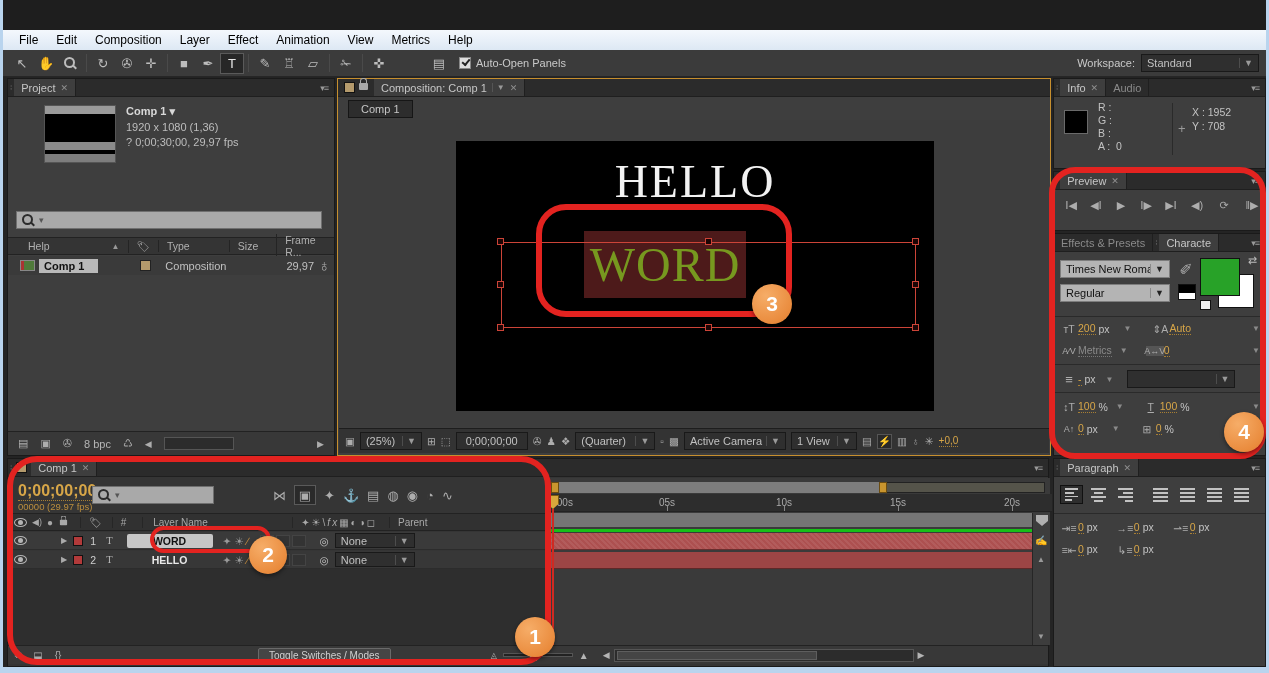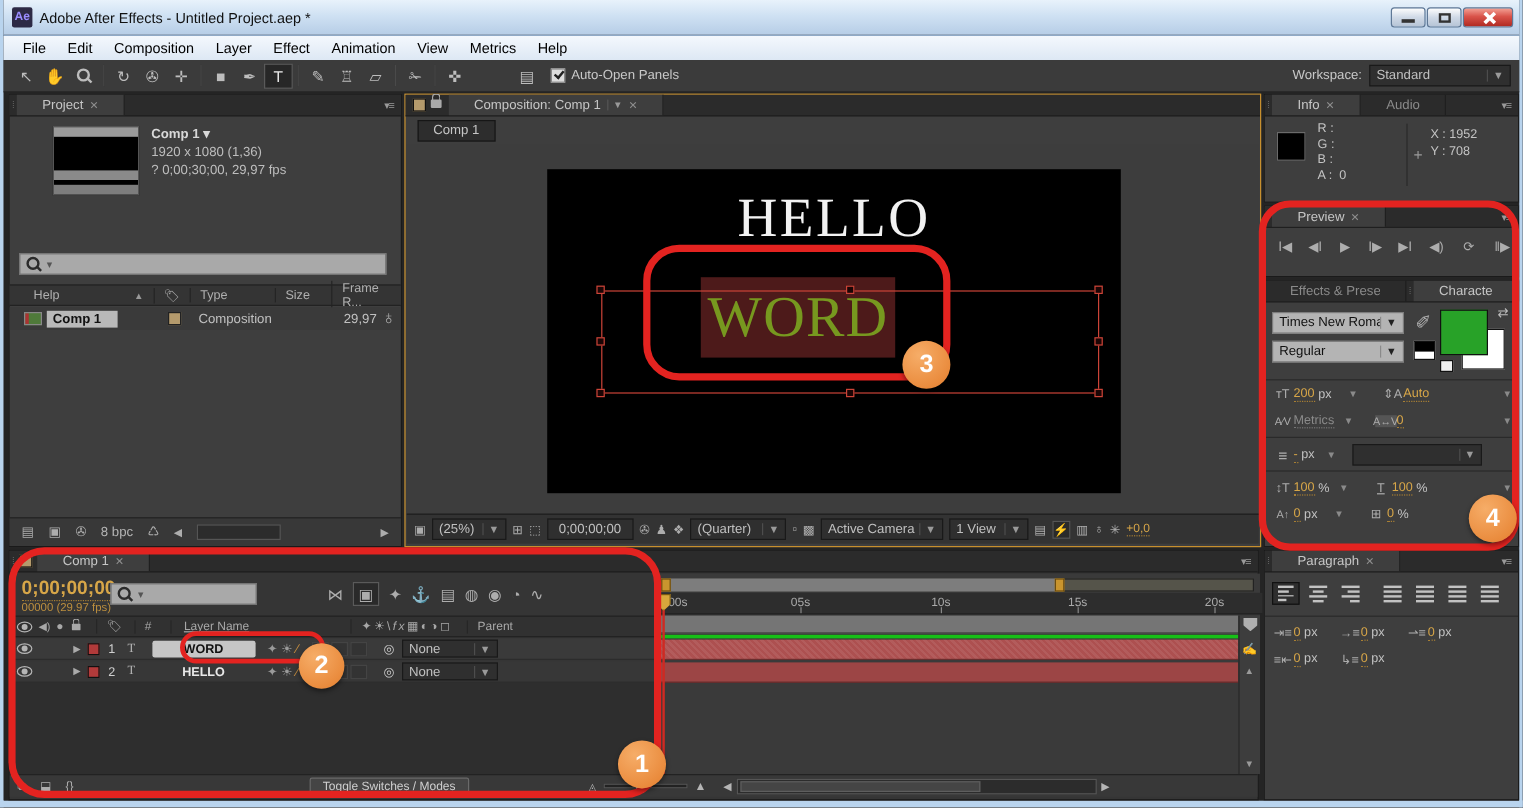--- a/index.html
+++ b/index.html
@@ -44,21 +44,21 @@
   .dd{background:#2f2f2f;border:1px solid #191919;color:#c0c0c0;font-size:11px;display:flex;align-items:center;height:18px;padding:0 5px;}
   .dd .arr{margin-left:auto;border-left:1px solid #4d4d4d;padding-left:4px;color:#9a9a9a;font-size:9px;}
   .ddl{background:#b4b4b4;border:1px solid #7d7d7d;color:#111;font-size:11px;display:flex;align-items:center;height:18px;padding:0 5px;}
   .ddl .arr{margin-left:auto;border-left:1px solid #8a8a8a;padding-left:4px;color:#222;font-size:9px;}
   .searchbox{background:#a9a9a9;border:1px solid #6f6f6f;height:18px;display:flex;align-items:center;padding:0 5px;gap:5px;}
   .searchbox span{font-size:11px;color:#3c3c3c;}
   
   .main{position:absolute;left:0;top:77px;width:1263px;height:591px;background:#242424;}
   .panel{position:absolute;background:#3e3e3e;border:1px solid #1a1a1a;}
   .phead{height:18px;background:#2b2b2b;border-bottom:1px solid #1f1f1f;display:flex;align-items:stretch;}
-  .ptab{display:flex;align-items:center;gap:5px;font-size:11px;color:#c6c6c6;background:#3e3e3e;padding:0 21px;border-right:1px solid #1f1f1f;}
+  .ptab{display:flex;align-items:center;gap:5px;font-size:11px;color:#c6c6c6;background:#3e3e3e;padding:0 7px;border-right:1px solid #1f1f1f;}
   .ptab .x{color:#8f8f8f;font-size:9px;}
   .ptab.inactive{background:#2b2b2b;color:#8a8a8a;}
   .pmenu{margin-left:auto;color:#9a9a9a;font-size:9px;display:flex;align-items:center;padding:0 6px;letter-spacing:-1px;}
   .grip{color:#666;font-size:8px;display:flex;align-items:center;padding:0 2px;}
   .hot{color:#d7a648;border-bottom:1px dotted #a87f33;}
   .dim{color:#8a8a8a;}
   .ib{display:flex;align-items:center;justify-content:center;color:#adadad;}
   
   .lock{width:9px;height:7px;background:#a9a9a9;position:relative;border-radius:1px;margin-top:4px;}
   .lock::before{content:"";position:absolute;left:1px;top:-5px;width:5px;height:5px;border:1.5px solid #a9a9a9;border-bottom:none;border-radius:3px 3px 0 0;}
@@ -79,35 +79,20 @@
   .ar i{margin-left:auto}.ar .i1{width:100%}.ar .i2{width:70%}.ar .i3{width:100%}.ar .i4{width:55%}
   .aj i{width:100%!important}
   
   .slash{background-image:linear-gradient(45deg,transparent 42%,#c02020 42%,#c02020 58%,transparent 58%);}
 </style>
 </head>
 <body>
 
 <div class="win">
 
-  <div class="titlebar">
-    <div class="appicon">Ae</div>
-    <div class="title">Adobe After Effects - Untitled Project.aep *</div>
-    <div class="winbtns">
-      <div class="wb min">
-          <i></i>
-        </div>
-      <div class="wb max">
-          <i></i>
-        </div>
-      <div class="wb close">
-          <i></i>
-        </div>
-    </div>
-  </div>
 
   <div class="menubar">
     <span class="menuitem">File</span>
     <span class="menuitem">Edit</span>
     <span class="menuitem">Composition</span>
     <span class="menuitem">Layer</span>
     <span class="menuitem">Effect</span>
     <span class="menuitem">Animation</span>
     <span class="menuitem">View</span>
     <span class="menuitem">Metrics</span>
@@ -500,21 +485,21 @@
         <span class="ib">∿</span>
       </div>
 
       <div style="position:absolute;left:0;top:54px;width:537px;height:18px;background:#313131;border-top:1px solid #222;border-bottom:1px solid #222;display:flex;align-items:center;font-size:10px;color:#a8a8a8;">
         <span class="eye" style="margin-left:6px;"></span>
         <span style="margin-left:5px;font-size:9px;">◀)</span>
         <span style="margin-left:5px;">●</span>
         <span class="lock" style="margin:0 0 0 6px;transform:scale(.8);"></span>
         <span style="margin-left:12px;border-left:1px solid #262626;padding-left:8px;">🏷</span>
         <span style="margin-left:10px;border-left:1px solid #262626;padding-left:8px;">#</span>
-        <span style="margin-left:16px;border-left:1px solid #262626;padding-left:10px;width:150px;text-decoration:underline;">Layer Name</span>
+        <span style="margin-left:16px;border-left:1px solid #262626;padding-left:10px;width:150px;">Layer Name</span>
         <span style="border-left:1px solid #262626;padding-left:8px;letter-spacing:2px;">✦☀\<i style="font-style:italic">fx</i>▦◐◑◻</span>
         <span style="margin-left:12px;border-left:1px solid #262626;padding-left:8px;">Parent</span>
       </div>
 
       <div style="position:absolute;left:0;top:73px;width:537px;height:18px;background:#3a3a3a;border-bottom:1px solid #2c2c2c;display:flex;align-items:center;font-size:10.5px;color:#cfcfcf;">
         <span class="eye" style="margin-left:6px;"></span>
         <span style="width:34px;"></span>
         <span style="font-size:8px;color:#aaa;">▶</span>
         <span style="width:10px;height:10px;background:#b23a3a;border:1px solid #111;margin-left:6px;"></span>
         <span style="margin-left:7px;width:12px;">1</span>

